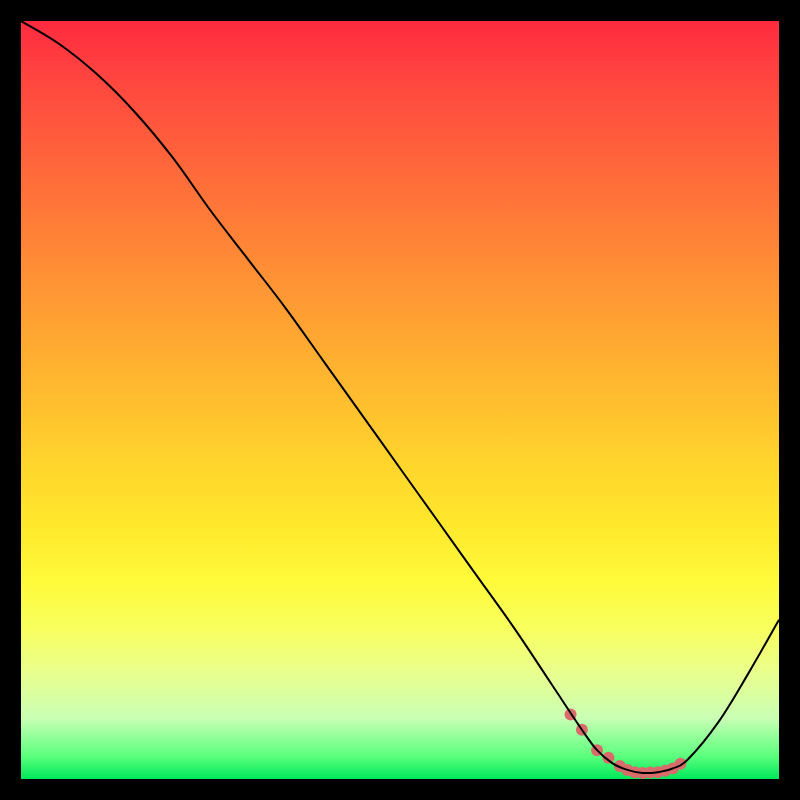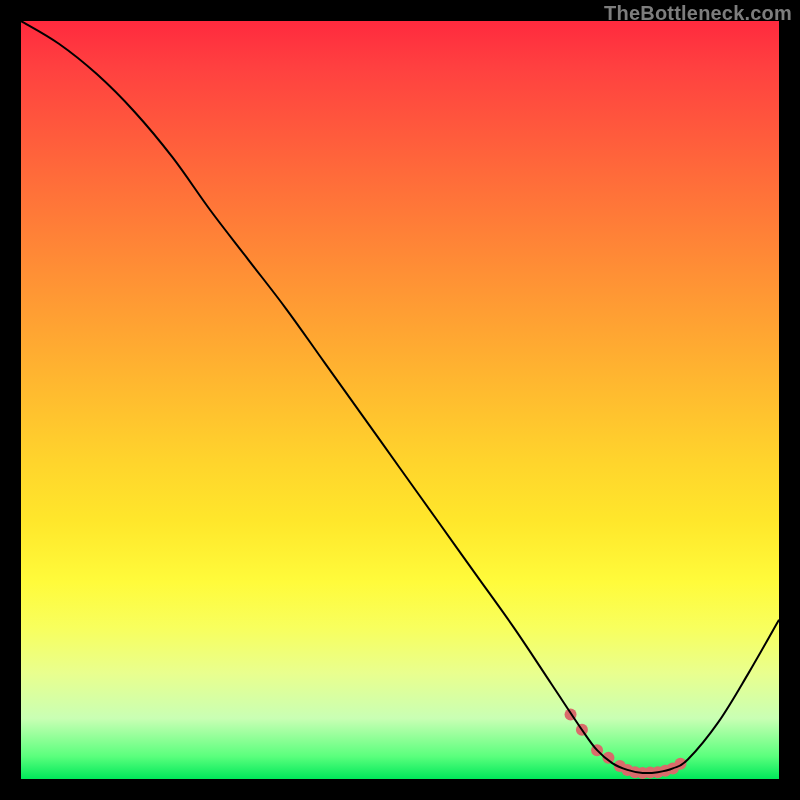--- a/index.html
+++ b/index.html
@@ -76,14 +76,13 @@
           <circle cx="621.56" cy="751.936" r="6" fill="#d96b6b"></circle>
           <circle cx="629.14" cy="751.557" r="6" fill="#d96b6b"></circle>
           <circle cx="636.72" cy="751.178" r="6" fill="#d96b6b"></circle>
           <circle cx="644.3" cy="749.662" r="6" fill="#d96b6b"></circle>
           <circle cx="651.88" cy="747.388" r="6" fill="#d96b6b"></circle>
           <circle cx="659.46" cy="742.84" r="6" fill="#d96b6b"></circle>
         </g>
       <path id="curve-path" fill="none" d="M 0 0 C 6.821999999999999 4.093200000000001 24.256 13.18920000000002 37.9 22.74000000000001 C 51.544 32.2908 62.15599999999999 40.78039999999994 75.8 53.059999999999945 C 89.444 65.33959999999995 100.05600000000001 75.95160000000001 113.7 90.96000000000004 C 127.344 105.96840000000006 137.956 118.70280000000005 151.6 136.44000000000005 C 165.244 154.17720000000006 175.856 171.0806 189.5 189.5 C 203.144 207.9194 213.756 221.03279999999998 227.4 238.76999999999998 C 241.044 256.5072 251.656 269.6206 265.3 288.04 C 278.944 306.4594 289.556 321.99839999999995 303.2 341.09999999999997 C 316.844 360.2016 327.456 375.0584 341.1 394.16 C 354.744 413.26160000000004 365.356 428.11840000000007 379 447.22 C 392.644 466.3216 403.25600000000003 481.1784 416.90000000000003 500.28 C 430.54400000000004 519.3815999999999 441.156 534.2384 454.8 553.3399999999999 C 468.444 572.4415999999999 479.056 586.6161999999999 492.7 606.4 C 506.344 626.1838 518.3204000000001 644.8306 530.6 663.25 C 542.8796 681.6694 552.7335999999999 696.85972 560.92 708.73 C 569.1064 720.60028 570.6224000000001 723.19264 576.08 729.196 C 581.5376 735.1993600000001 585.7824 738.53456 591.24 742.082 C 596.6976 745.6294399999999 600.9424 747.13028 606.4 748.904 C 611.8575999999999 750.67772 616.1024 751.52668 621.56 751.936 C 627.0175999999999 752.34532 631.2624000000001 751.99664 636.72 751.178 C 642.1776 750.35936 646.4224 749.70748 651.88 747.388 C 657.3376 745.06852 658.8535999999999 746.6148400000001 667.04 738.292 C 675.2264 729.96916 686.4448 716.70416 697.36 701.15 C 708.2752 685.59584 716.7647999999999 670.2994 727.68 651.88 C 738.5952 633.4606 752.5424 608.3707999999999 758 598.8199999999999" stroke="#000000" stroke-width="2"></path>
     </svg>
   </div>
-  <div class="watermark">TheBottleneck.com</div>
 </div>
 
 </body></html>

